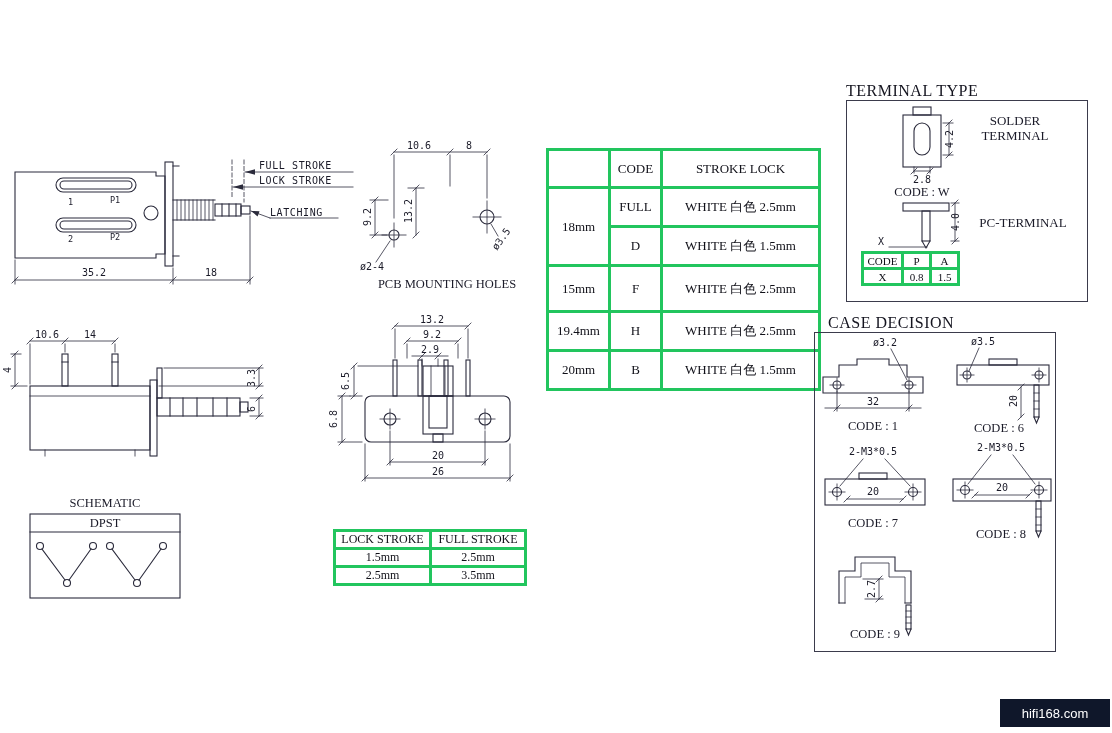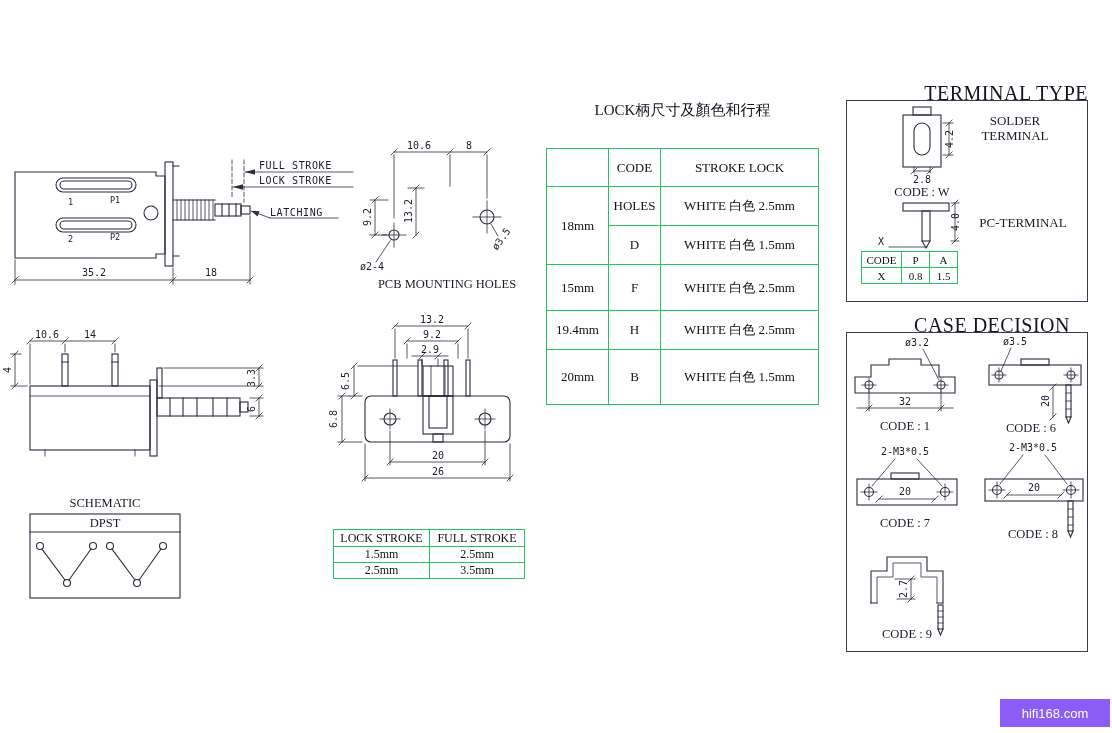--- a/index.html
+++ b/index.html
@@ -10,29 +10,29 @@
   svg text{font-family:"DejaVu Sans Mono",monospace;font-size:10px;fill:#1a1a28}
   svg text.ser{font-family:"Liberation Serif","DejaVu Serif",serif;font-size:12.5px}
   svg text.ser14{font-family:"Liberation Serif","DejaVu Serif",serif;font-size:13px}
   svg text.lbl{letter-spacing:.6px}
   svg text.tiny{font-size:8.5px}
   .ln{stroke:#2b2b3c;fill:none;stroke-width:1.1;stroke-linecap:square}
   .thin{stroke-width:.8}
   .fil{fill:#2b2b3c;stroke:none}
   .dash{stroke-dasharray:4 2.5}
   table{border-collapse:collapse;position:absolute;background:#fff}
-  td{border:1px solid #22c55e;text-align:center;vertical-align:middle;
+  td{border:3px solid #22c55e;text-align:center;vertical-align:middle;
      font-family:"Liberation Serif","DejaVu Serif",serif;color:#101018}
   .acttbl td{font-size:13px;padding:0 4px}
   .strtbl td{font-size:12px}
   .minitbl td{font-size:11px}
-  .paneltitle{text-align:right;font-size:20px;letter-spacing:.5px}
+  .paneltitle{text-align:left;font-size:16px;letter-spacing:.5px}
   .panelbox{border:1px solid #3b3b4c}
   .tbltitle{text-align:center;font-size:15px;line-height:1.3}
-  .watermark{background:#8b5cf6;color:#fff;font-family:"Liberation Sans","DejaVu Sans",sans-serif;
+  .watermark{background:#0f172a;color:#fff;font-family:"Liberation Sans","DejaVu Sans",sans-serif;
      font-size:13px;display:flex;align-items:center;justify-content:center}
 </style>
 </head>
 <body>
 
 <svg class="abs" style="left:8px;top:156px" width="350" height="140" viewBox="0 0 350 140">
   <g class="ln">
     <path d="M7,16 H148 V20 H157 V98 H148 V102 H7 Z"></path>
     <rect x="48" y="22" width="80" height="14" rx="7"></rect>
     <rect x="52" y="25" width="72" height="8" rx="4"></rect>
@@ -169,50 +169,49 @@
       <circle cx="45" cy="87" r="3.5"></circle>
     <path d="M20,53 L43,84 M69,53 L47,84"></path>
     <circle cx="88" cy="50" r="3.5"></circle>
       <circle cx="141" cy="50" r="3.5"></circle>
       <circle cx="115" cy="87" r="3.5"></circle>
     <path d="M90,53 L113,84 M139,53 L117,84"></path>
   </g>
 </svg>
 
 <div class="abs tbltitle" style="left:540px;top:101px;width:285px">
-  <div>LOCK柄尺寸及顏色和行程</div>
 </div>
 
 <table class="acttbl" style="left:546px;top:148px">
   <tbody>
       <tr style="height:38px">
     <td style="width:62px"></td>
     <td style="width:52px">CODE</td>
     <td style="width:158px">STROKE LOCK</td>
   </tr>
   <tr style="height:39px">
     <td rowspan="2">18mm</td>
-    <td>HOLES</td>
+    <td>FULL</td>
     <td>WHITE 白色 2.5mm</td>
   </tr>
   <tr style="height:39px">
     <td>D</td>
     <td>WHITE 白色 1.5mm</td>
   </tr>
   <tr style="height:46px">
     <td>15mm</td>
     <td>F</td>
     <td>WHITE 白色 2.5mm</td>
   </tr>
   <tr style="height:39px">
     <td>19.4mm</td>
     <td>H</td>
     <td>WHITE 白色 2.5mm</td>
   </tr>
-  <tr style="height:55px">
+  <tr style="height:39px">
     <td>20mm</td>
     <td>B</td>
     <td>WHITE 白色 1.5mm</td>
   </tr>
 </tbody>
   </table>
 
 <table class="strtbl" style="left:333px;top:529px">
   <tbody>
       <tr style="height:17px">
@@ -272,21 +271,21 @@
       <td>X</td>
       <td>0.8</td>
       <td>1.5</td>
     </tr>
   </tbody>
     </table>
 </div>
 
 <div class="abs paneltitle" style="left:828px;top:314px;width:242px">CASE DECISION</div>
 
-<div class="abs panelbox" style="left:846px;top:332px;width:242px;height:320px">
+<div class="abs panelbox" style="left:814px;top:332px;width:242px;height:320px">
   <svg class="abs" style="left:0;top:0" width="242" height="320" viewBox="0 0 242 320">
 
     <g class="ln">
       <path d="M8,60 V44 H24 V32 H42 V26 H74 V32 H92 V44 H108 V60 Z"></path>
       <circle cx="22" cy="52" r="4"></circle>
         <path class="thin" d="M15,52 H29 M22,45 V59"></path>
       <circle cx="94" cy="52" r="4"></circle>
         <path class="thin" d="M87,52 H101 M94,45 V59"></path>
     </g>
     <g class="ln thin">

